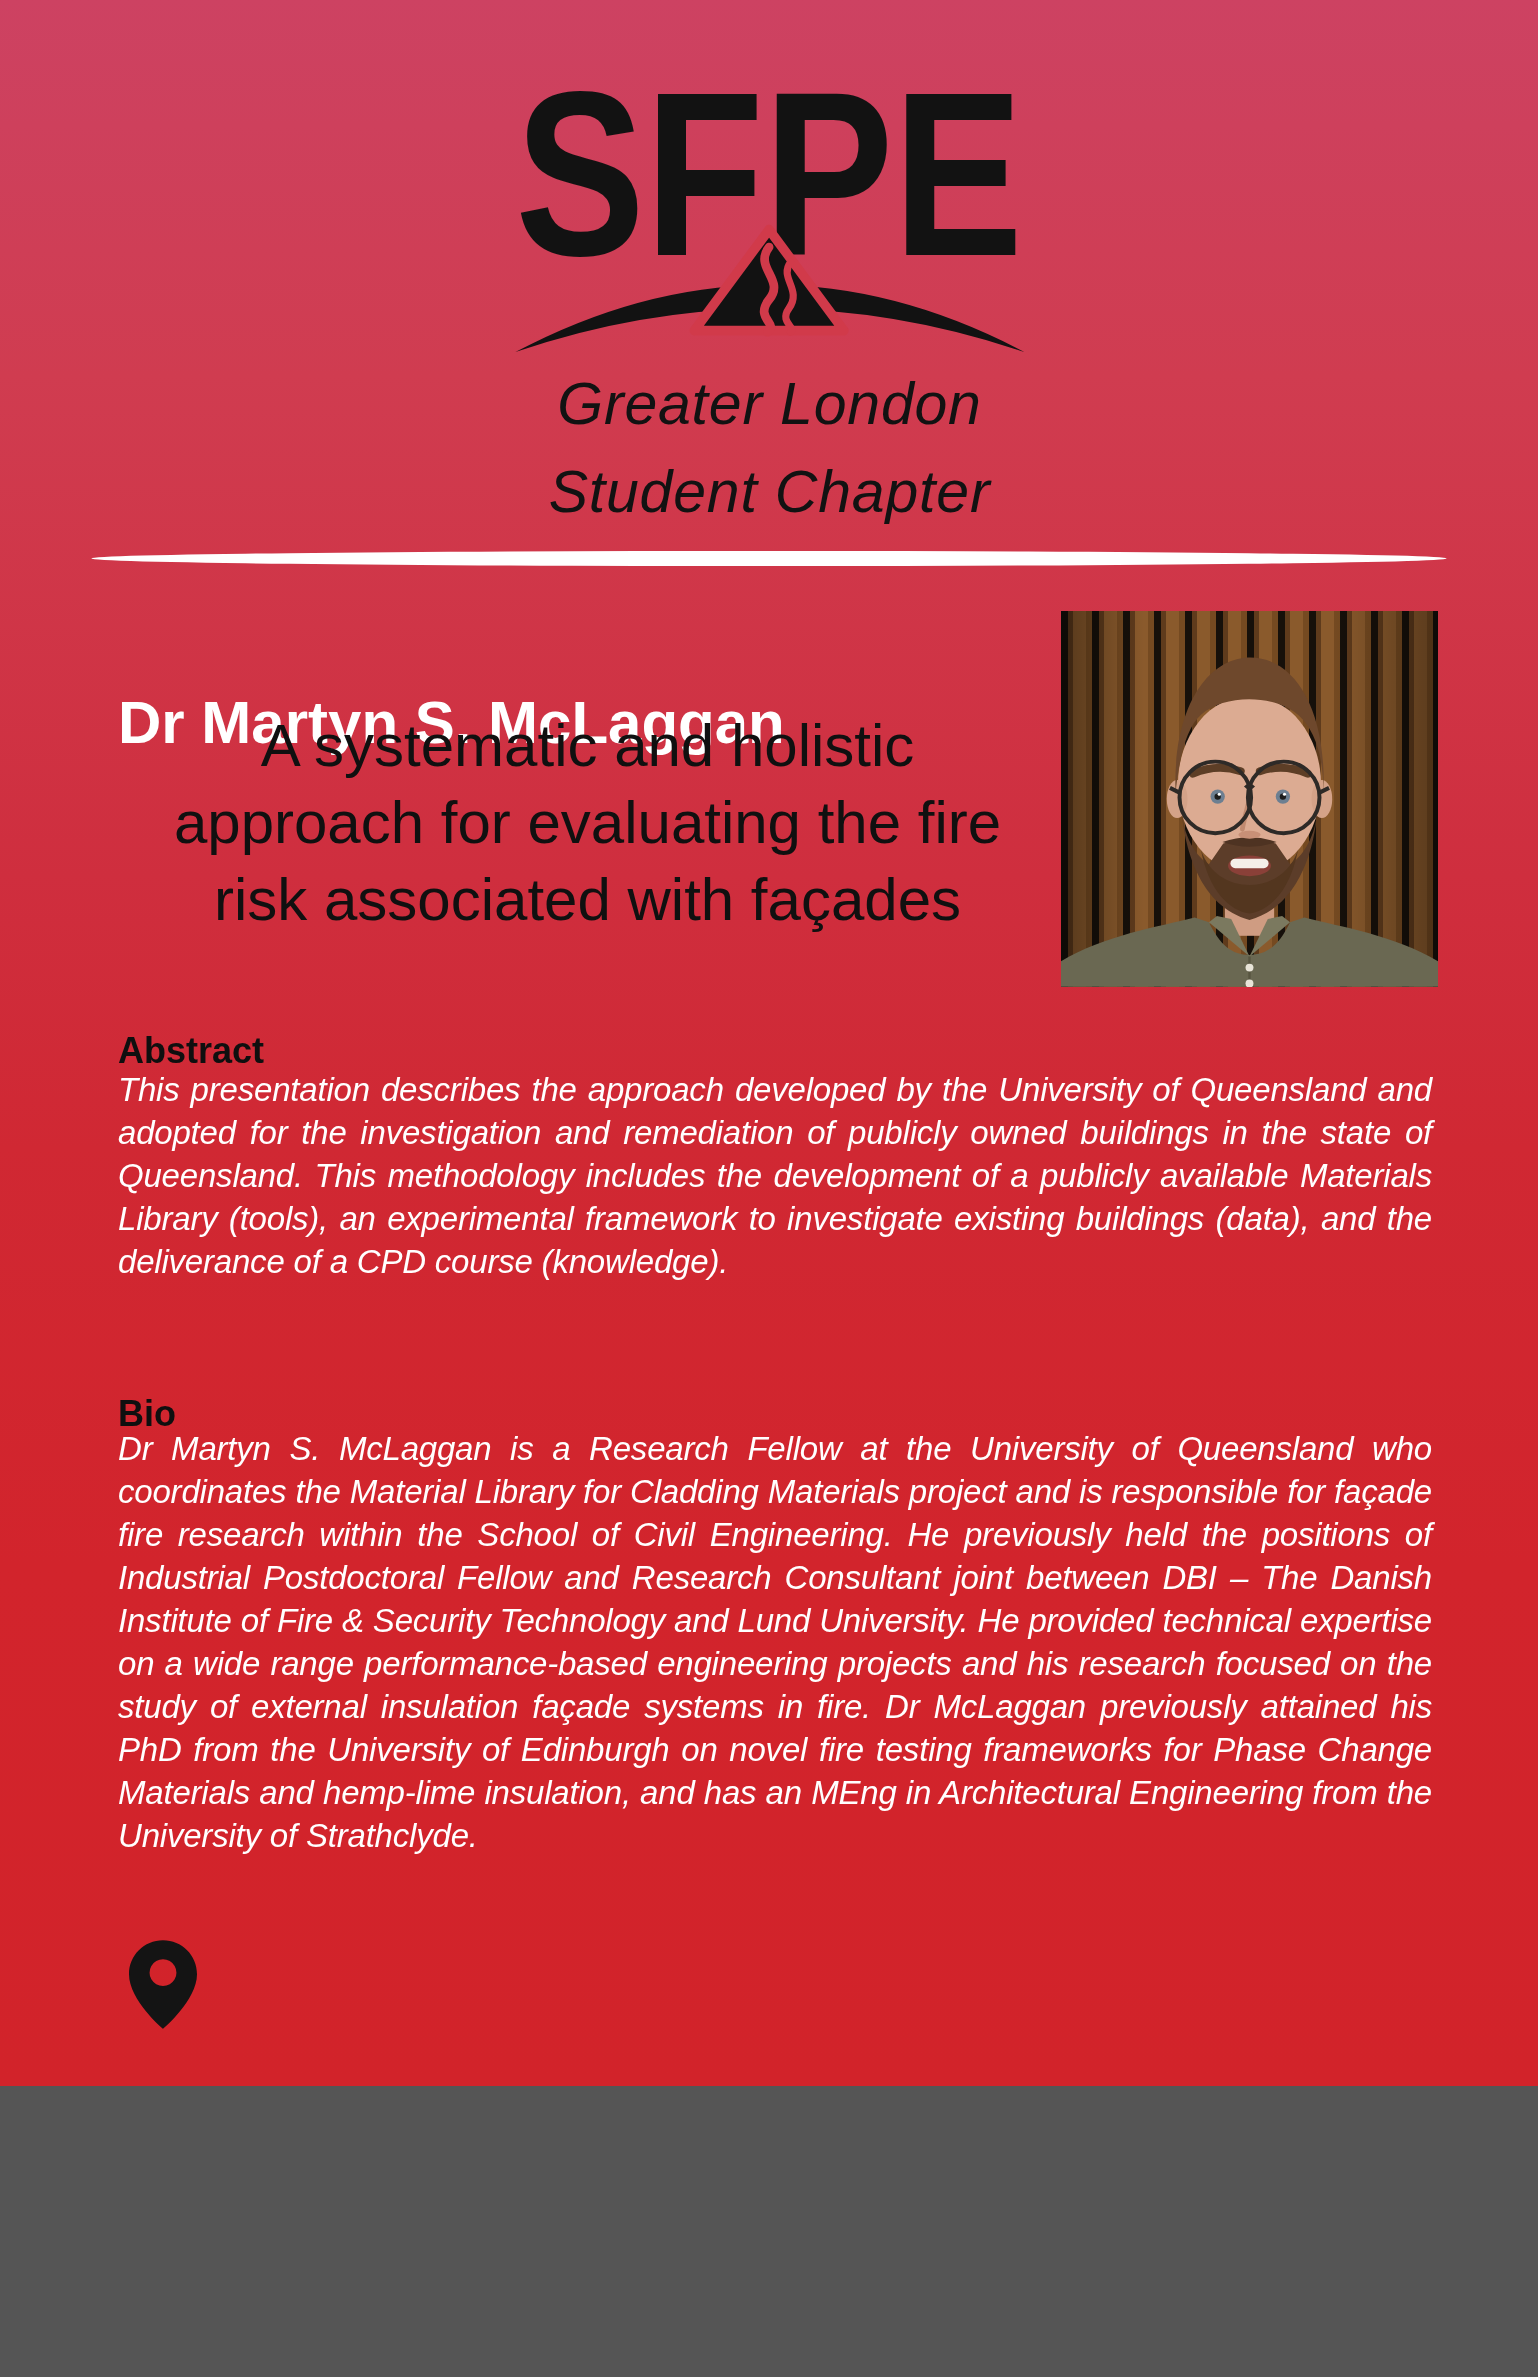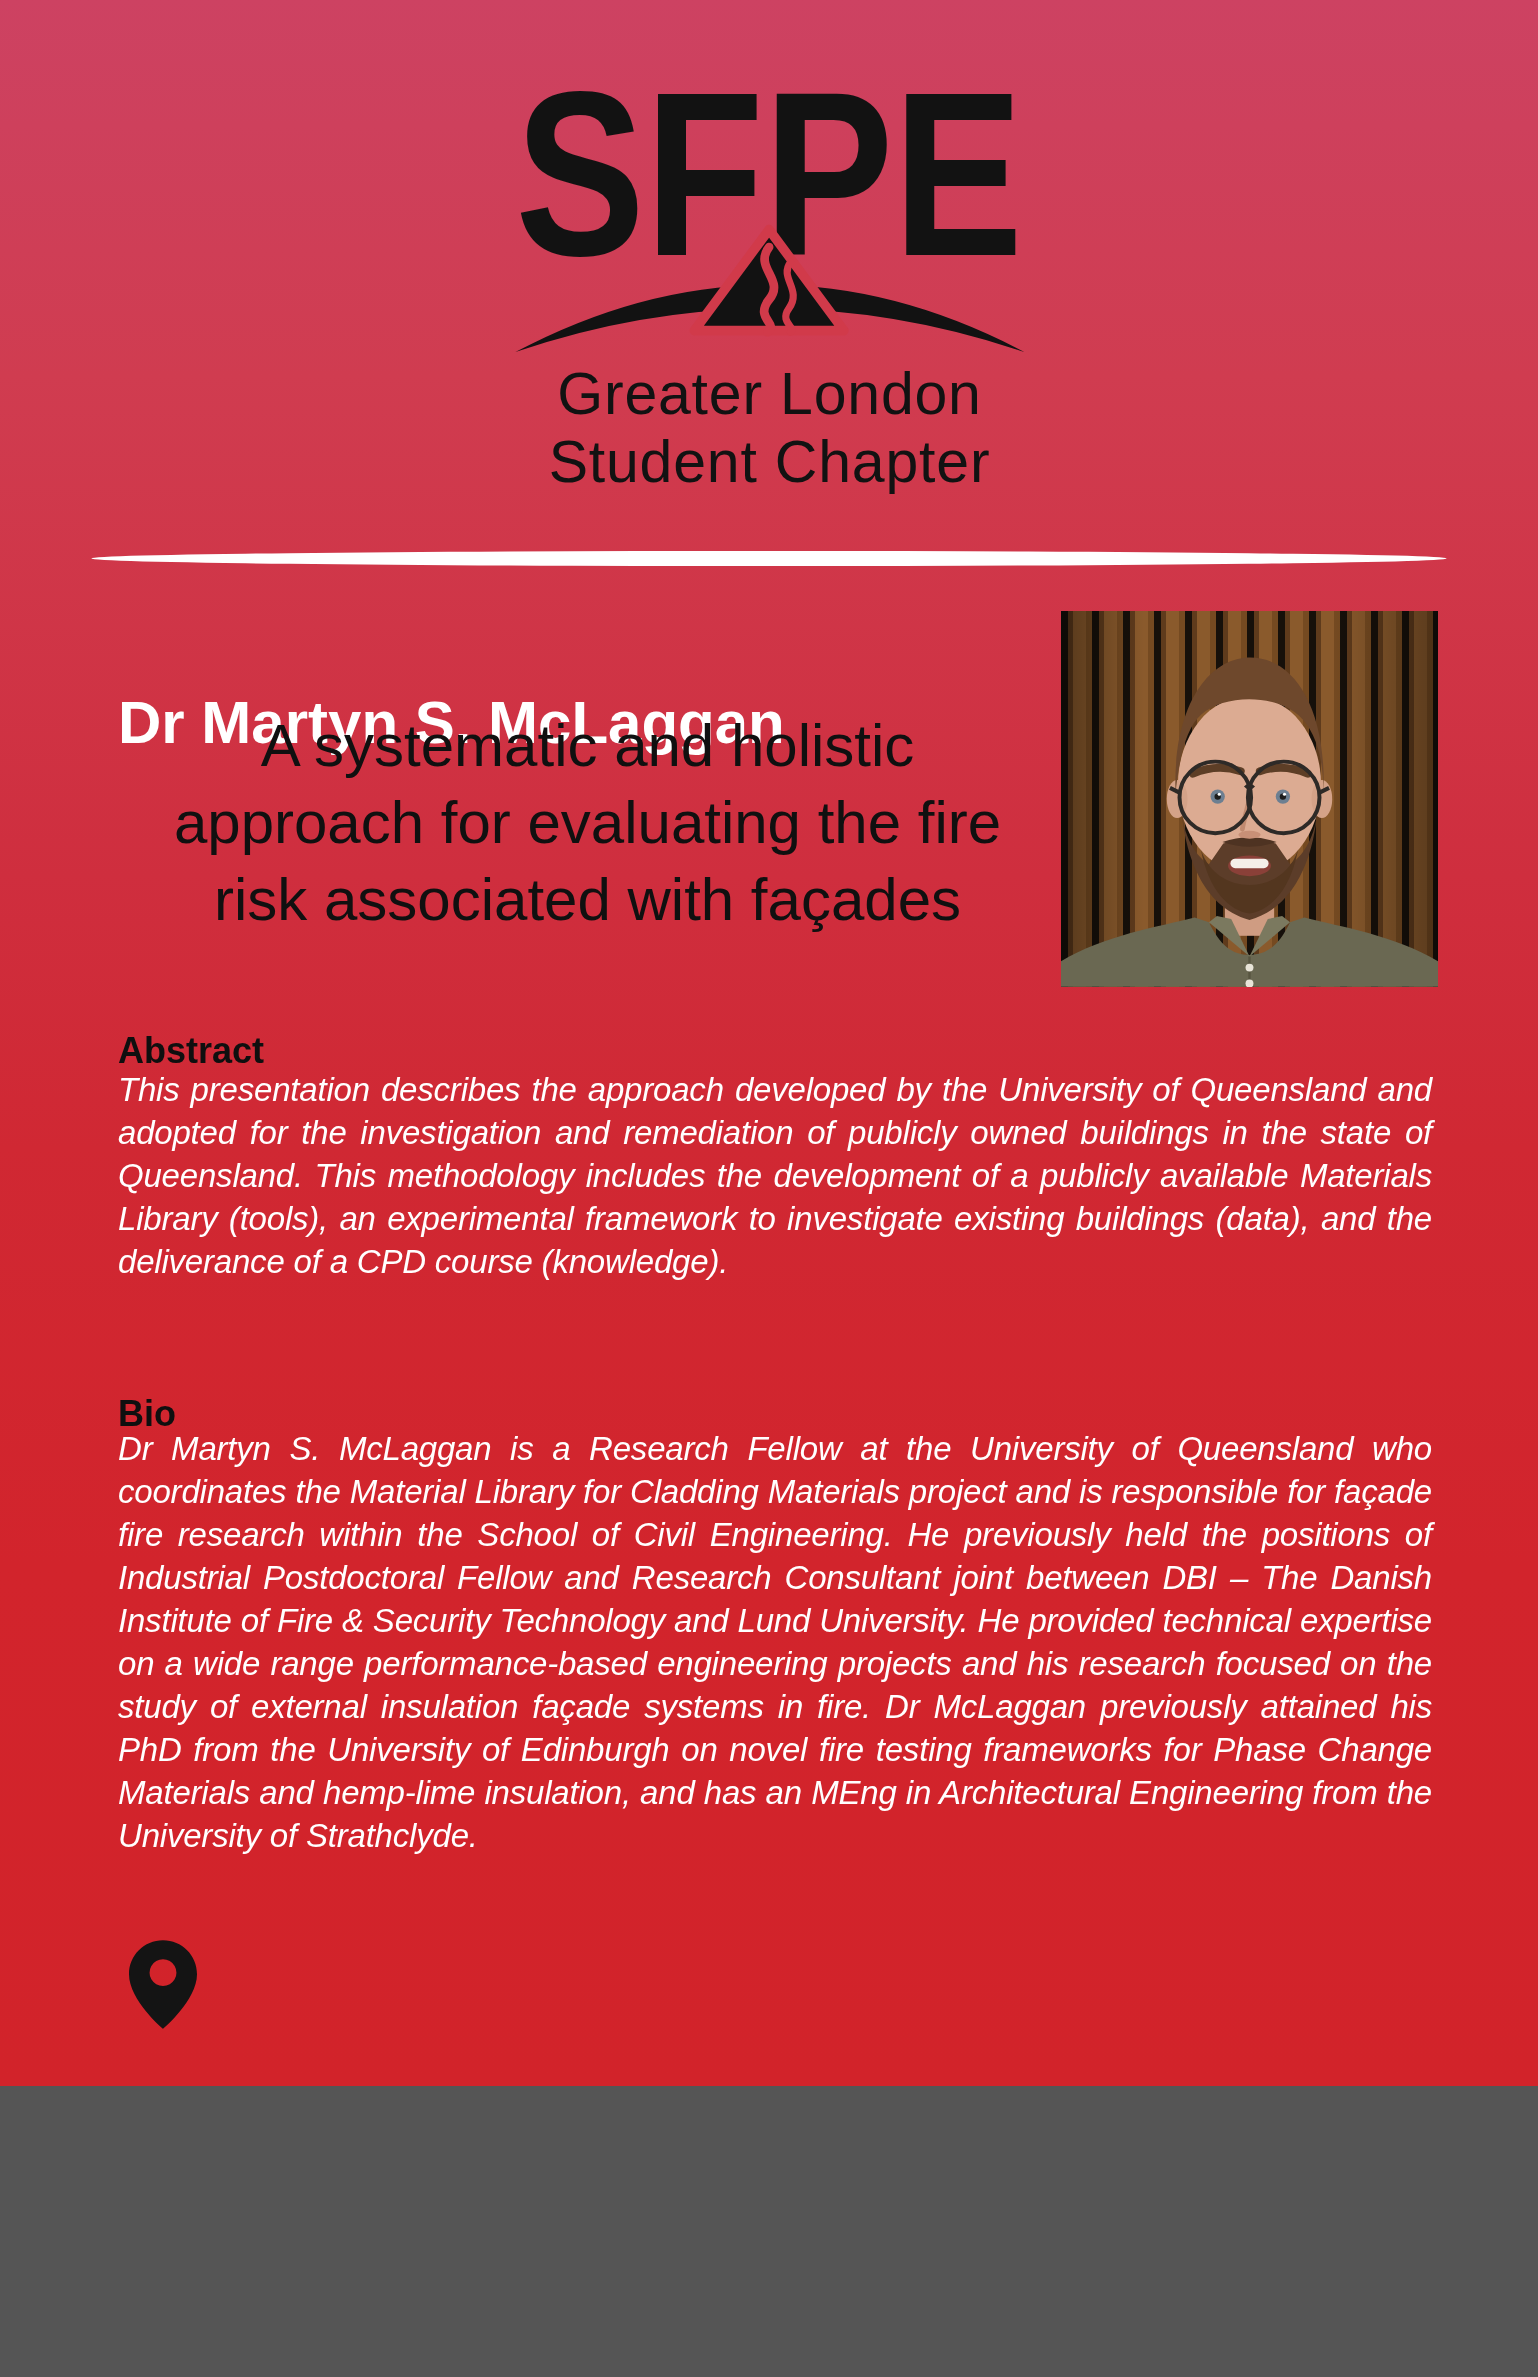--- a/index.html
+++ b/index.html
@@ -9,21 +9,22 @@
     overflow:hidden;
     font-family:"Liberation Sans","DejaVu Sans",sans-serif;
     background:linear-gradient(180deg,#cd4262 0%,#d03c50 18%,#cf2e3e 42%,#d02833 55%,#d2242c 75%,#d2232a 100%);
   }
   .abs{position:absolute;}
   
   .logo-svg{left:509px;top:84px;width:517px;height:358px;}
   .chapter{
     left:0;top:360px;width:1539px;
     text-align:center;
-    font-size:59px;line-height:68px;
+    font-style:italic;
+    font-size:59px;line-height:88px;
     letter-spacing:0.8px;
     color:#121212;
     white-space:pre-line;
   }
   .divider{left:88px;top:549px;width:1362px;height:19px;}
   
   .speaker-name{
     left:118px;top:684px;
     font-size:60px;font-weight:bold;line-height:77px;
     color:#ffffff;white-space:nowrap;

